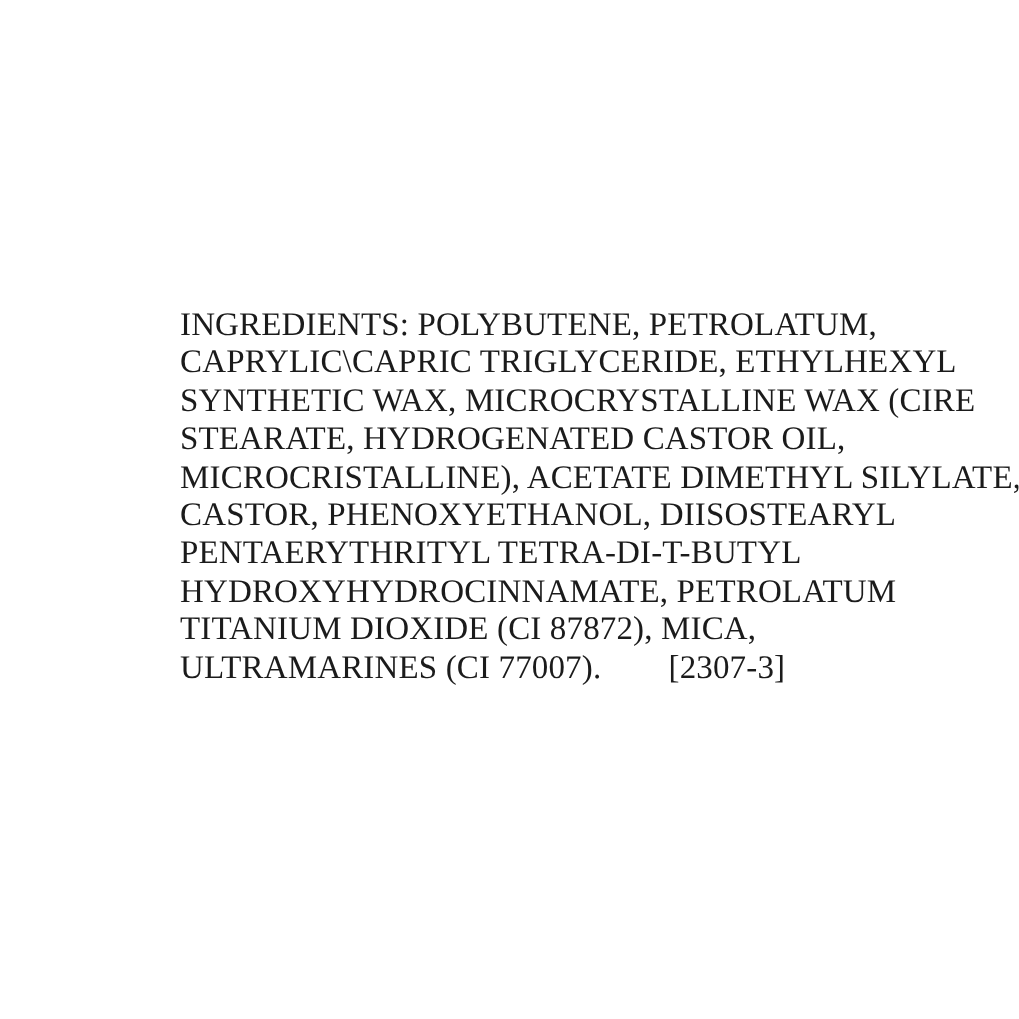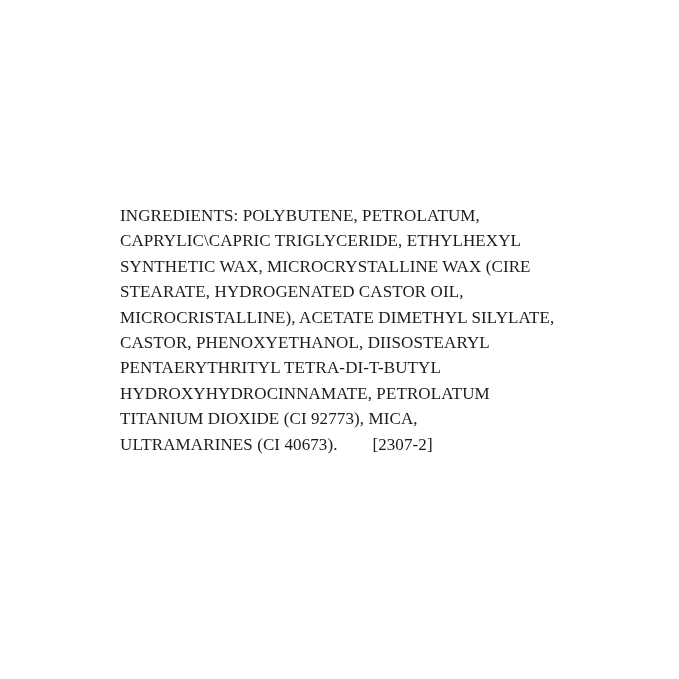--- a/index.html
+++ b/index.html
@@ -21,36 +21,36 @@
     background: #ffffff;
   }
   .ingredients-block {
     position: absolute;
     left: 120px;
     top: 203px;
     width: 470px;
   }
   .ingredients-line {
     font-family: "Liberation Serif", serif;
-    font-size: 17px;
+    font-size: 22px;
     line-height: 25.4px;
     letter-spacing: 0.1px;
     color: #1b1b1b;
     white-space: pre;
   }
 </style>
 </head>
 <body>
 
 <div class="page">
   <div class="ingredients-block">
     <div class="ingredients-line">INGREDIENTS: POLYBUTENE, PETROLATUM,</div>
     <div class="ingredients-line">CAPRYLIC\CAPRIC TRIGLYCERIDE, ETHYLHEXYL</div>
     <div class="ingredients-line">SYNTHETIC WAX, MICROCRYSTALLINE WAX (CIRE</div>
     <div class="ingredients-line">STEARATE, HYDROGENATED CASTOR OIL,</div>
     <div class="ingredients-line">MICROCRISTALLINE), ACETATE DIMETHYL SILYLATE,</div>
     <div class="ingredients-line">CASTOR, PHENOXYETHANOL, DIISOSTEARYL</div>
     <div class="ingredients-line">PENTAERYTHRITYL TETRA-DI-T-BUTYL</div>
     <div class="ingredients-line">HYDROXYHYDROCINNAMATE, PETROLATUM</div>
-    <div class="ingredients-line">TITANIUM DIOXIDE (CI 92773), MICA,</div>
-    <div class="ingredients-line">ULTRAMARINES (CI 40673).        [2307-2]</div>
+    <div class="ingredients-line">TITANIUM DIOXIDE (CI 87872), MICA,</div>
+    <div class="ingredients-line">ULTRAMARINES (CI 77007).        [2307-3]</div>
   </div>
 </div>
 
 </body></html>

